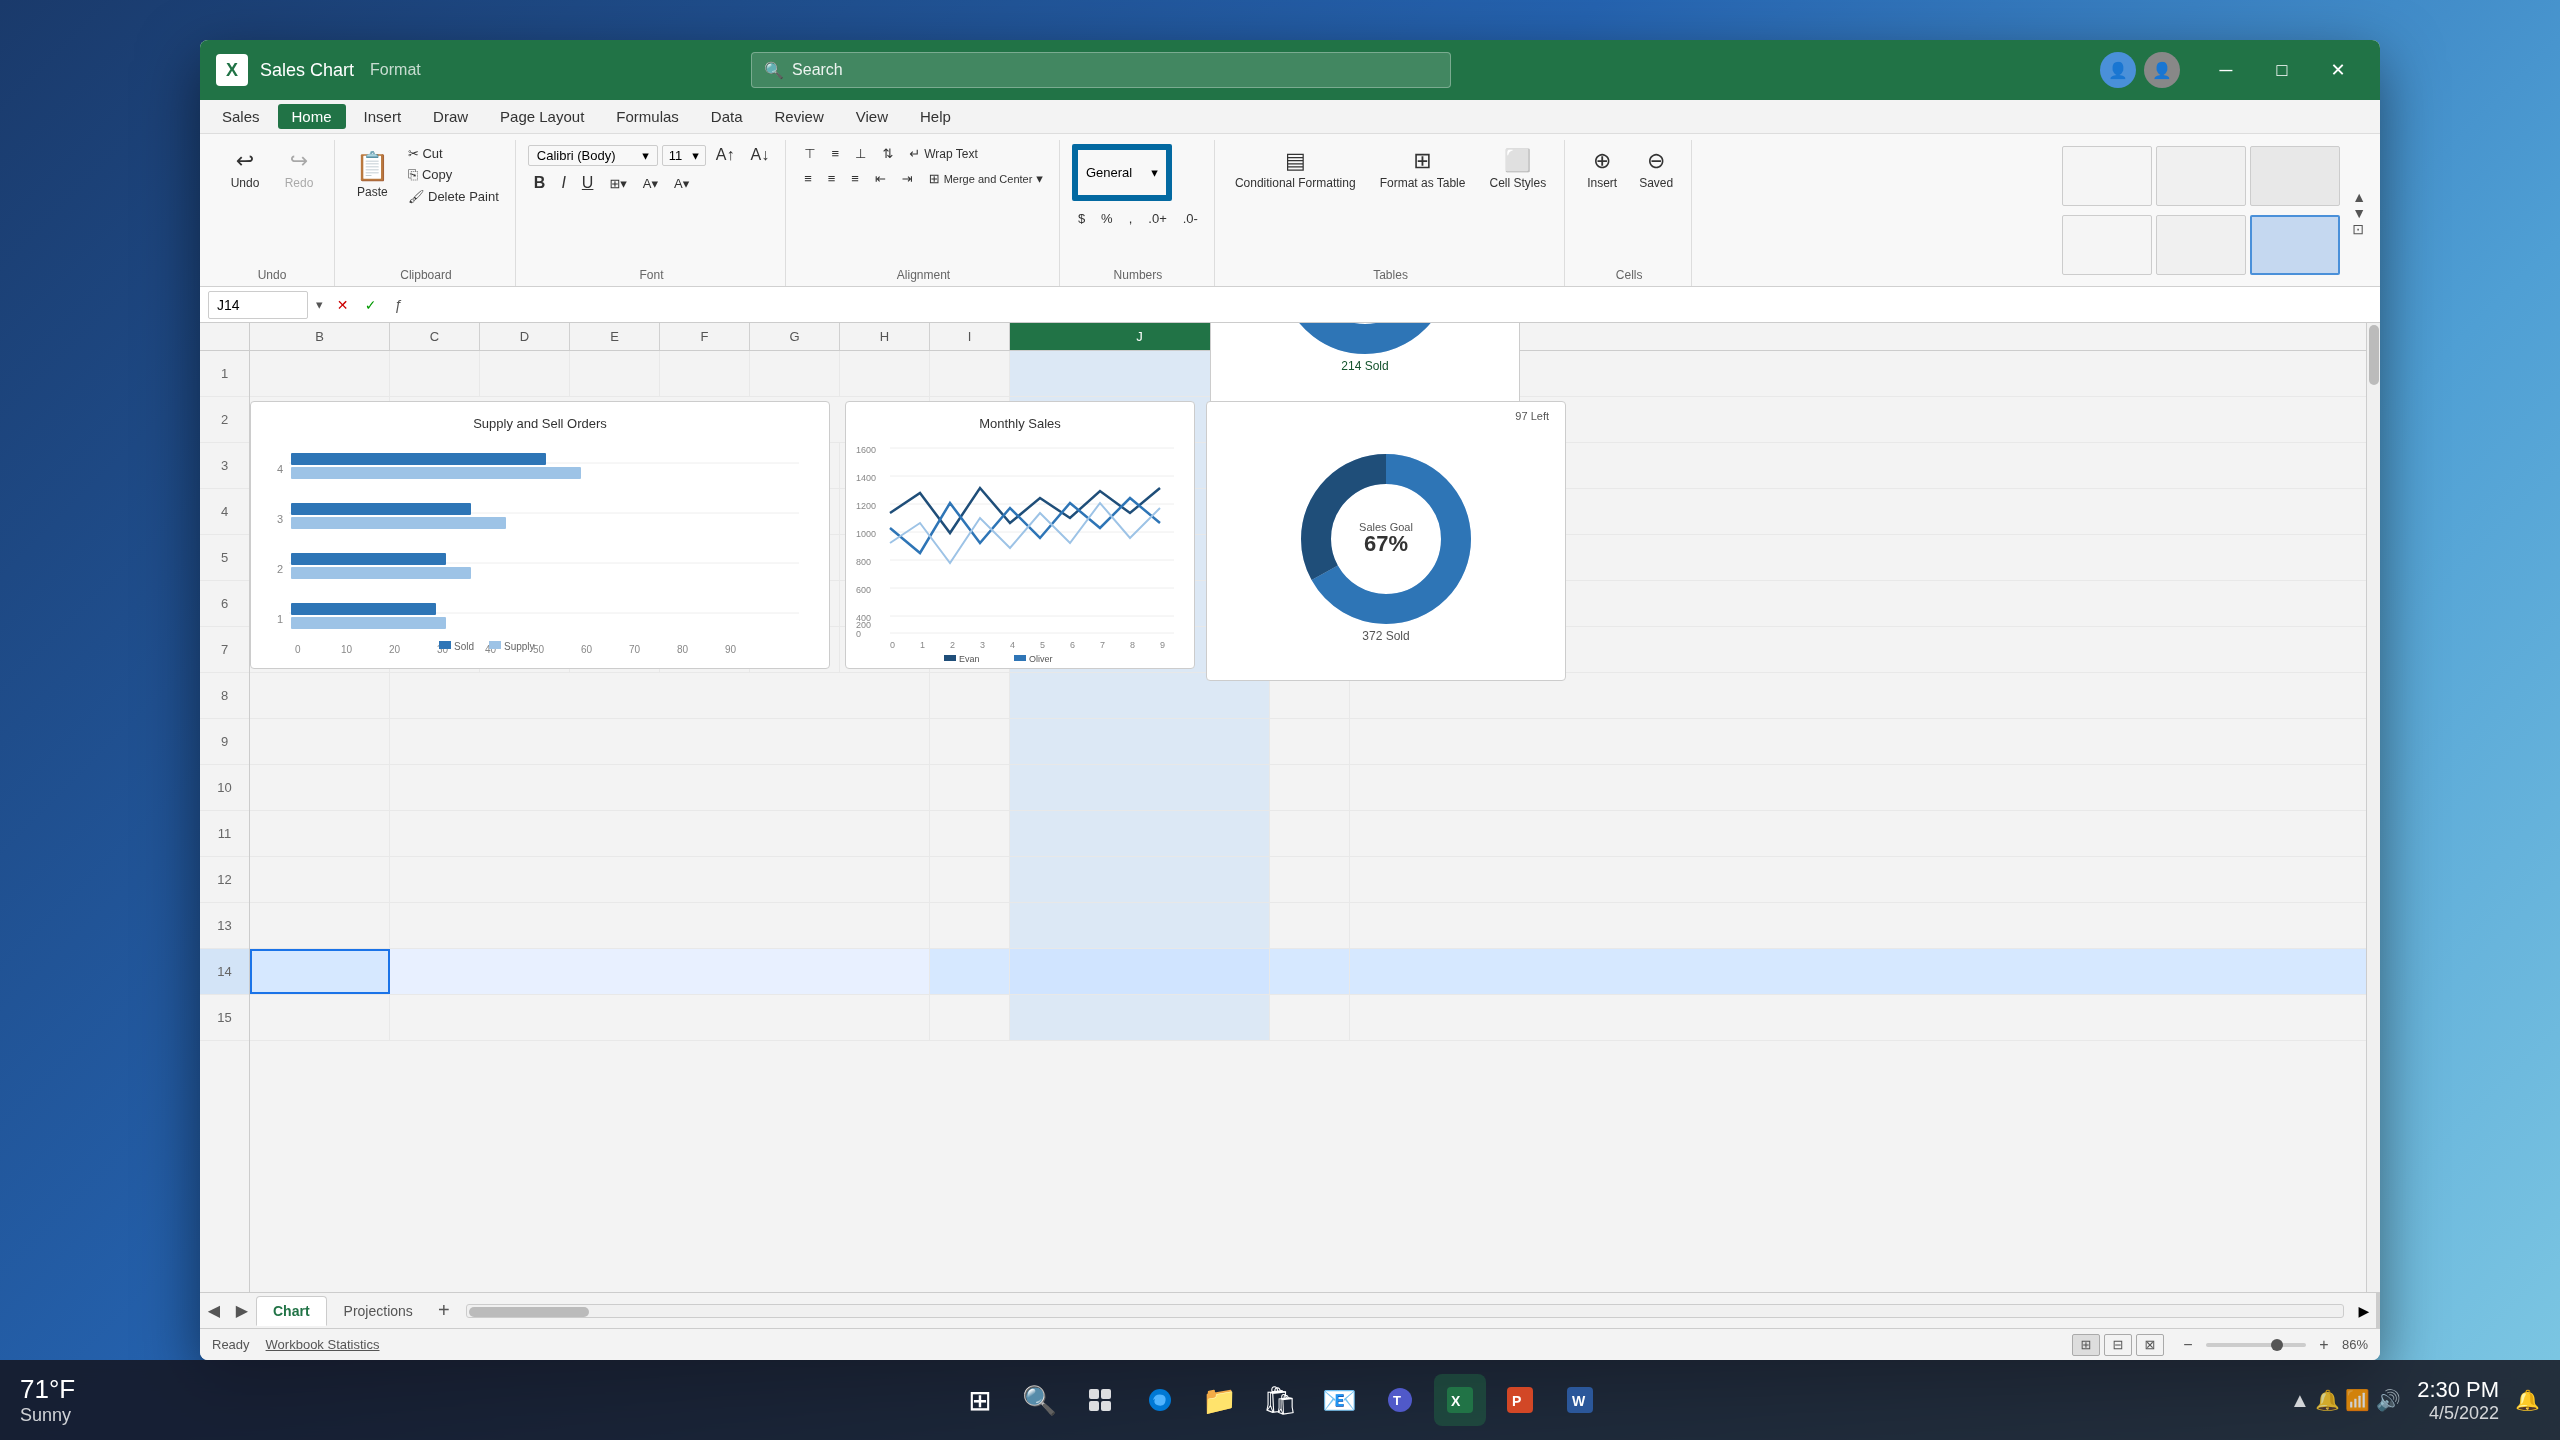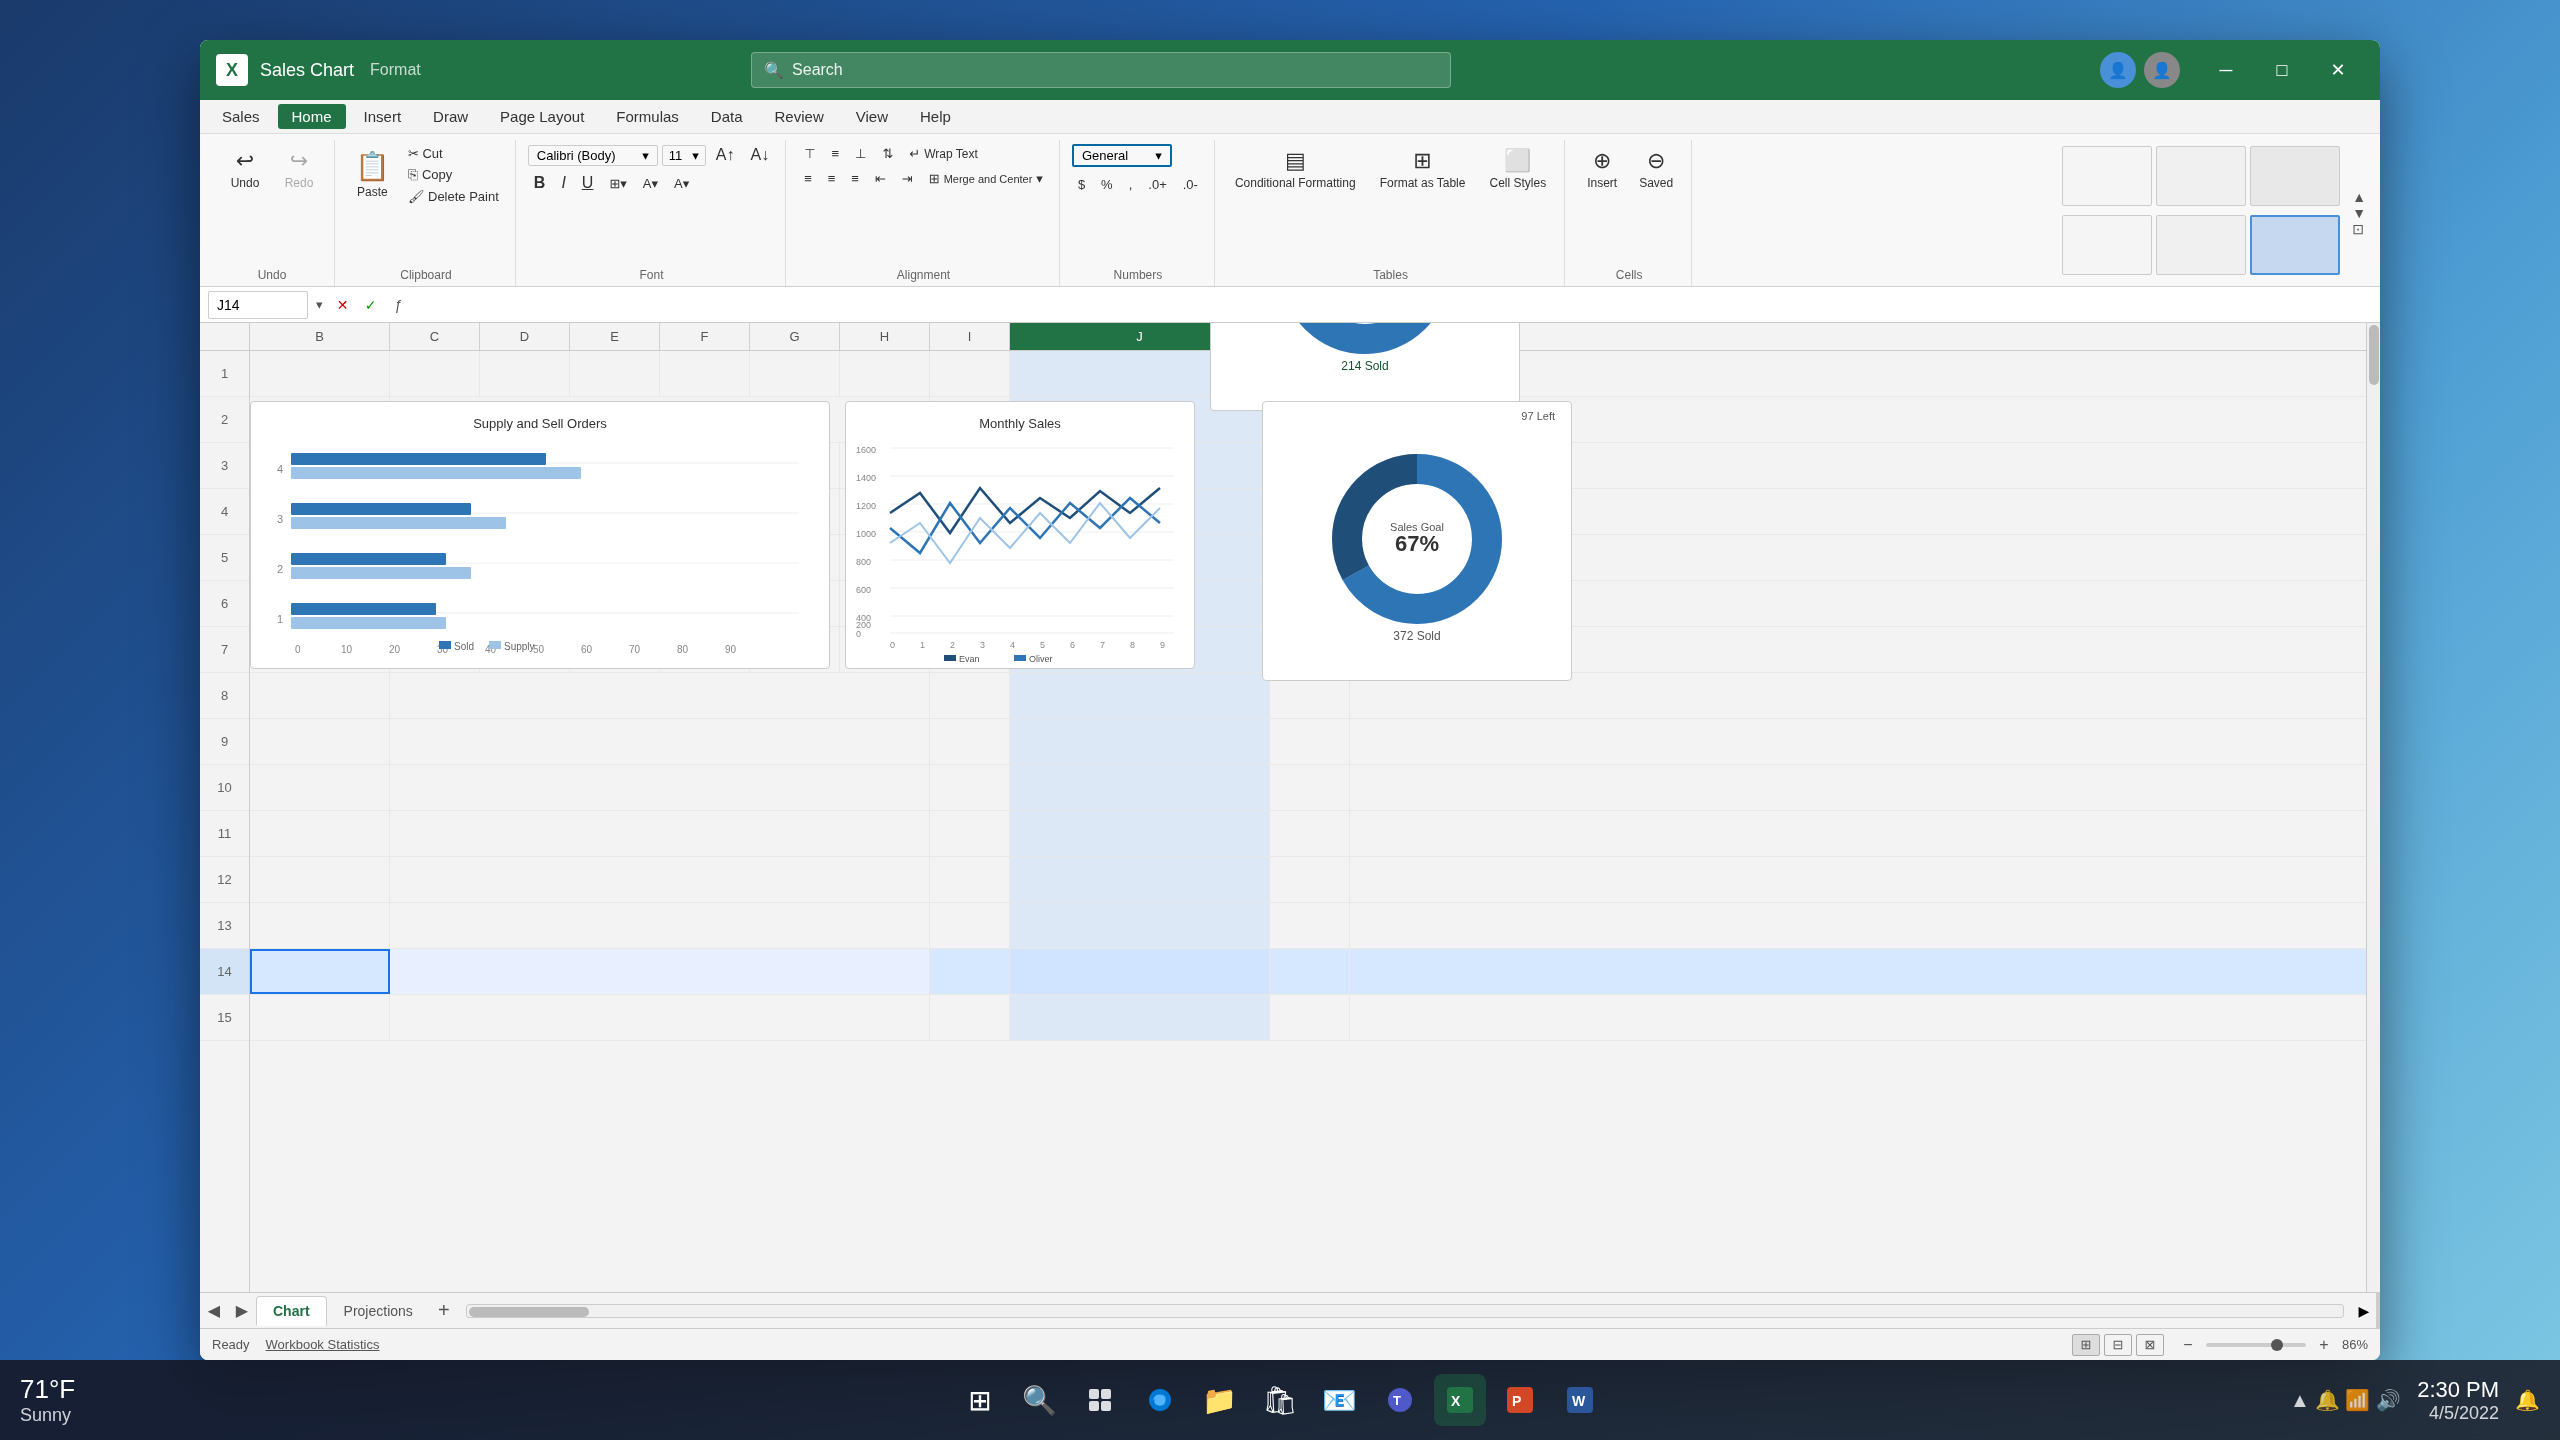--- a/index.html
+++ b/index.html
@@ -608,21 +608,21 @@
             <span>⊞</span>
             <span style="font-size:11px;">Merge and Center</span>
             <span>▾</span>
           </div>
         </div>
         <div class="ribbon-group-label">Alignment</div>
       </div>
 
       <div class="ribbon-group" style="min-width:120px;">
         <div class="ribbon-row">
-          <div style="border:2px solid #0369a1;border-radius:2px;padding:2px 8px;font-size:13px;min-width:100px;display:flex;align-items:center;justify-content:space-between;cursor:pointer;">
+          <div style="border:6px solid #0369a1;border-radius:2px;padding:15px 8px;font-size:13px;min-width:100px;display:flex;align-items:center;justify-content:space-between;cursor:pointer;">
             <span>General</span>
             <span>▾</span>
           </div>
         </div>
         <div class="ribbon-row" style="margin-top:4px;">
           <div class="ribbon-btn-sm">$</div>
           <div class="ribbon-btn-sm">%</div>
           <div class="ribbon-btn-sm">,</div>
           <div class="ribbon-btn-sm">.0+</div>
           <div class="ribbon-btn-sm">.0-</div>
@@ -977,21 +977,21 @@
 
               <circle cx="100" cy="100" r="70" fill="none" stroke="#1f4e79" stroke-width="30" stroke-dasharray="220 529" stroke-dashoffset="-311" transform="rotate(-90 100 100)"></circle>
 
               <text x="100" y="92" text-anchor="middle" font-size="11" fill="#555">Sales Goal</text>
               <text x="100" y="112" text-anchor="middle" font-size="22" font-weight="bold" fill="#333">71%</text>
             </svg>
             <div style="font-size:12px;color:#14532d;text-align:center;margin-top:-10px;">214 Sold</div>
           </div>
         </div>
 
-        <div class="chart-container" style="position:absolute;top:50px;left:1012px;width:310px;height:280px;z-index:10;padding:8px;">
+        <div class="chart-container" style="position:absolute;top:50px;left:956px;width:360px;height:280px;z-index:10;padding:8px;">
           <div style="position:absolute;top:8px;right:16px;font-size:11px;color:#555;">97 Left</div>
           <div class="donut-wrapper">
             <svg width="200" height="200" viewBox="0 0 200 200">
               <circle cx="100" cy="100" r="70" fill="none" stroke="#c5d8f0" stroke-width="30"></circle>
               <circle cx="100" cy="100" r="70" fill="none" stroke="#2e75b6" stroke-width="30" stroke-dasharray="294 438" stroke-dashoffset="0" transform="rotate(-90 100 100)"></circle>
               <circle cx="100" cy="100" r="70" fill="none" stroke="#1f4e79" stroke-width="30" stroke-dasharray="200 529" stroke-dashoffset="-294" transform="rotate(-90 100 100)"></circle>
               <text x="100" y="92" text-anchor="middle" font-size="11" fill="#555">Sales Goal</text>
               <text x="100" y="112" text-anchor="middle" font-size="22" font-weight="bold" fill="#333">67%</text>
             </svg>
             <div style="font-size:12px;color:#555;text-align:center;margin-top:-10px;">372 Sold</div>

